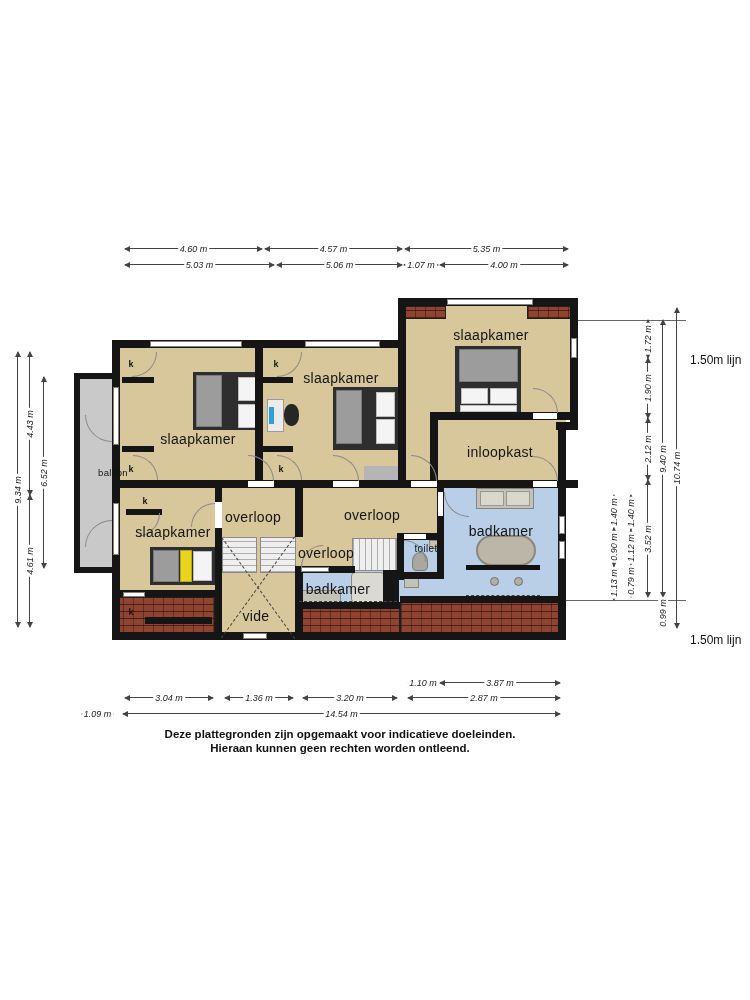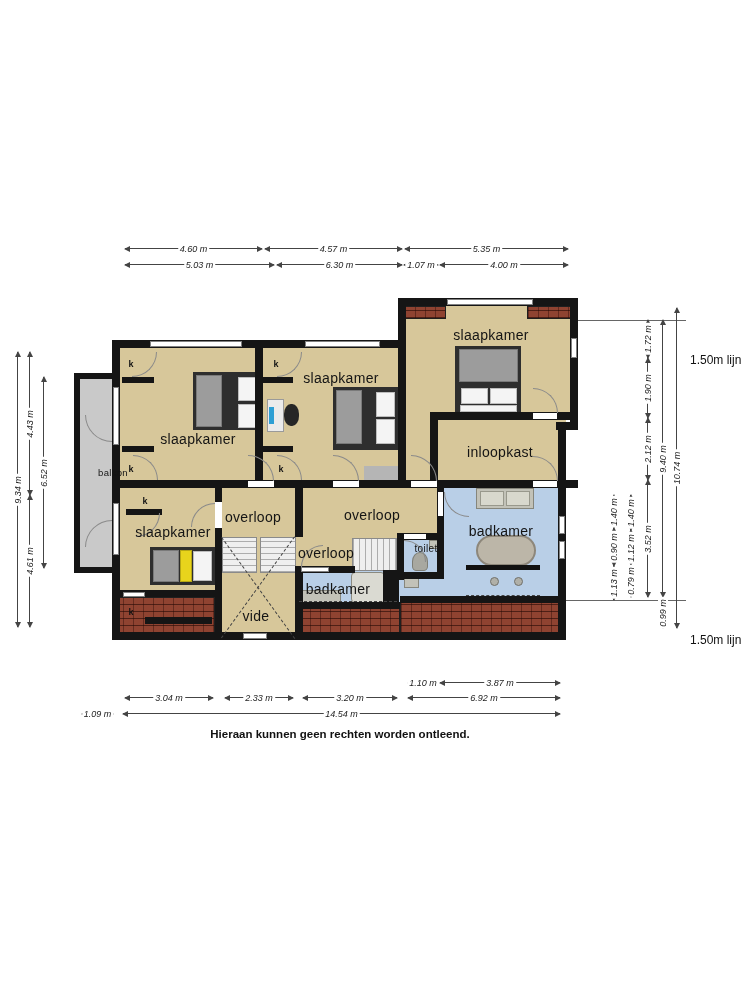--- a/index.html
+++ b/index.html
@@ -60,20 +60,21 @@
   .footer{position:absolute;left:20px;top:727px;width:640px;text-align:center;
           font-size:11.5px;font-weight:bold;color:#111;line-height:14px;}
 </style>
 </head>
 <body>
 
 <div id="canvas">
   <span class="lijn-label" style="left:690px;top:313px;">1.50m lijn</span>
   <span class="lijn-label" style="left:690px;top:593px;">1.50m lijn</span>
   <div class="footer">
+    <div>Deze plattegronden zijn opgemaakt voor indicatieve doeleinden.</div>
     <div>Hieraan kunnen geen rechten worden ontleend.</div>
   </div>
 <div class="pr floor" style="left: 116px; top: 344px; width: 143px; height: 140px;"></div>
     <div class="pr floor" style="left: 259px; top: 344px; width: 143px; height: 140px;"></div>
     <div class="pr floor" style="left: 402px; top: 302px; width: 172px; height: 114px;"></div>
     <div class="pr floor" style="left: 402px; top: 412px; width: 36px; height: 76px;"></div>
     <div class="pr floor" style="left: 434px; top: 416px; width: 132px; height: 68px;"></div>
     <div class="pr floor" style="left: 116px; top: 484px; width: 103px; height: 112px;"></div>
     <div class="pr floor" style="left: 219px; top: 484px; width: 80px; height: 156px;"></div>
     <div class="pr floor" style="left: 299px; top: 484px; width: 142px; height: 56px;"></div>
@@ -233,21 +234,21 @@
       <span class="lab">5.35 m</span>
     </div>
     <div class="dim h" style="left: 125px; top: 264px; width: 149px;">
       <span class="a1"></span>
       <span class="a2"></span>
       <span class="lab">5.03 m</span>
     </div>
     <div class="dim h" style="left: 277px; top: 264px; width: 125px;">
       <span class="a1"></span>
       <span class="a2"></span>
-      <span class="lab">6.30 m</span>
+      <span class="lab">5.06 m</span>
     </div>
     <div class="dim h" style="left: 404px; top: 264px; width: 34px;">
       <span class="a1"></span>
       <span class="a2"></span>
       <span class="lab">1.07 m</span>
     </div>
     <div class="dim h" style="left: 440px; top: 264px; width: 128px;">
       <span class="a1"></span>
       <span class="a2"></span>
       <span class="lab">4.00 m</span>
@@ -263,31 +264,31 @@
       <span class="lab">3.87 m</span>
     </div>
     <div class="dim h" style="left: 125px; top: 697px; width: 88px;">
       <span class="a1"></span>
       <span class="a2"></span>
       <span class="lab">3.04 m</span>
     </div>
     <div class="dim h" style="left: 225px; top: 697px; width: 68px;">
       <span class="a1"></span>
       <span class="a2"></span>
-      <span class="lab">2.33 m</span>
+      <span class="lab">1.36 m</span>
     </div>
     <div class="dim h" style="left: 303px; top: 697px; width: 94px;">
       <span class="a1"></span>
       <span class="a2"></span>
       <span class="lab">3.20 m</span>
     </div>
     <div class="dim h" style="left: 408px; top: 697px; width: 152px;">
       <span class="a1"></span>
       <span class="a2"></span>
-      <span class="lab">6.92 m</span>
+      <span class="lab">2.87 m</span>
     </div>
     <div class="dim h" style="left: 82px; top: 713px; width: 31px;">
       <span class="a1"></span>
       <span class="a2"></span>
       <span class="lab">1.09 m</span>
     </div>
     <div class="dim h" style="left: 123px; top: 713px; width: 437px;">
       <span class="a1"></span>
       <span class="a2"></span>
       <span class="lab">14.54 m</span>

